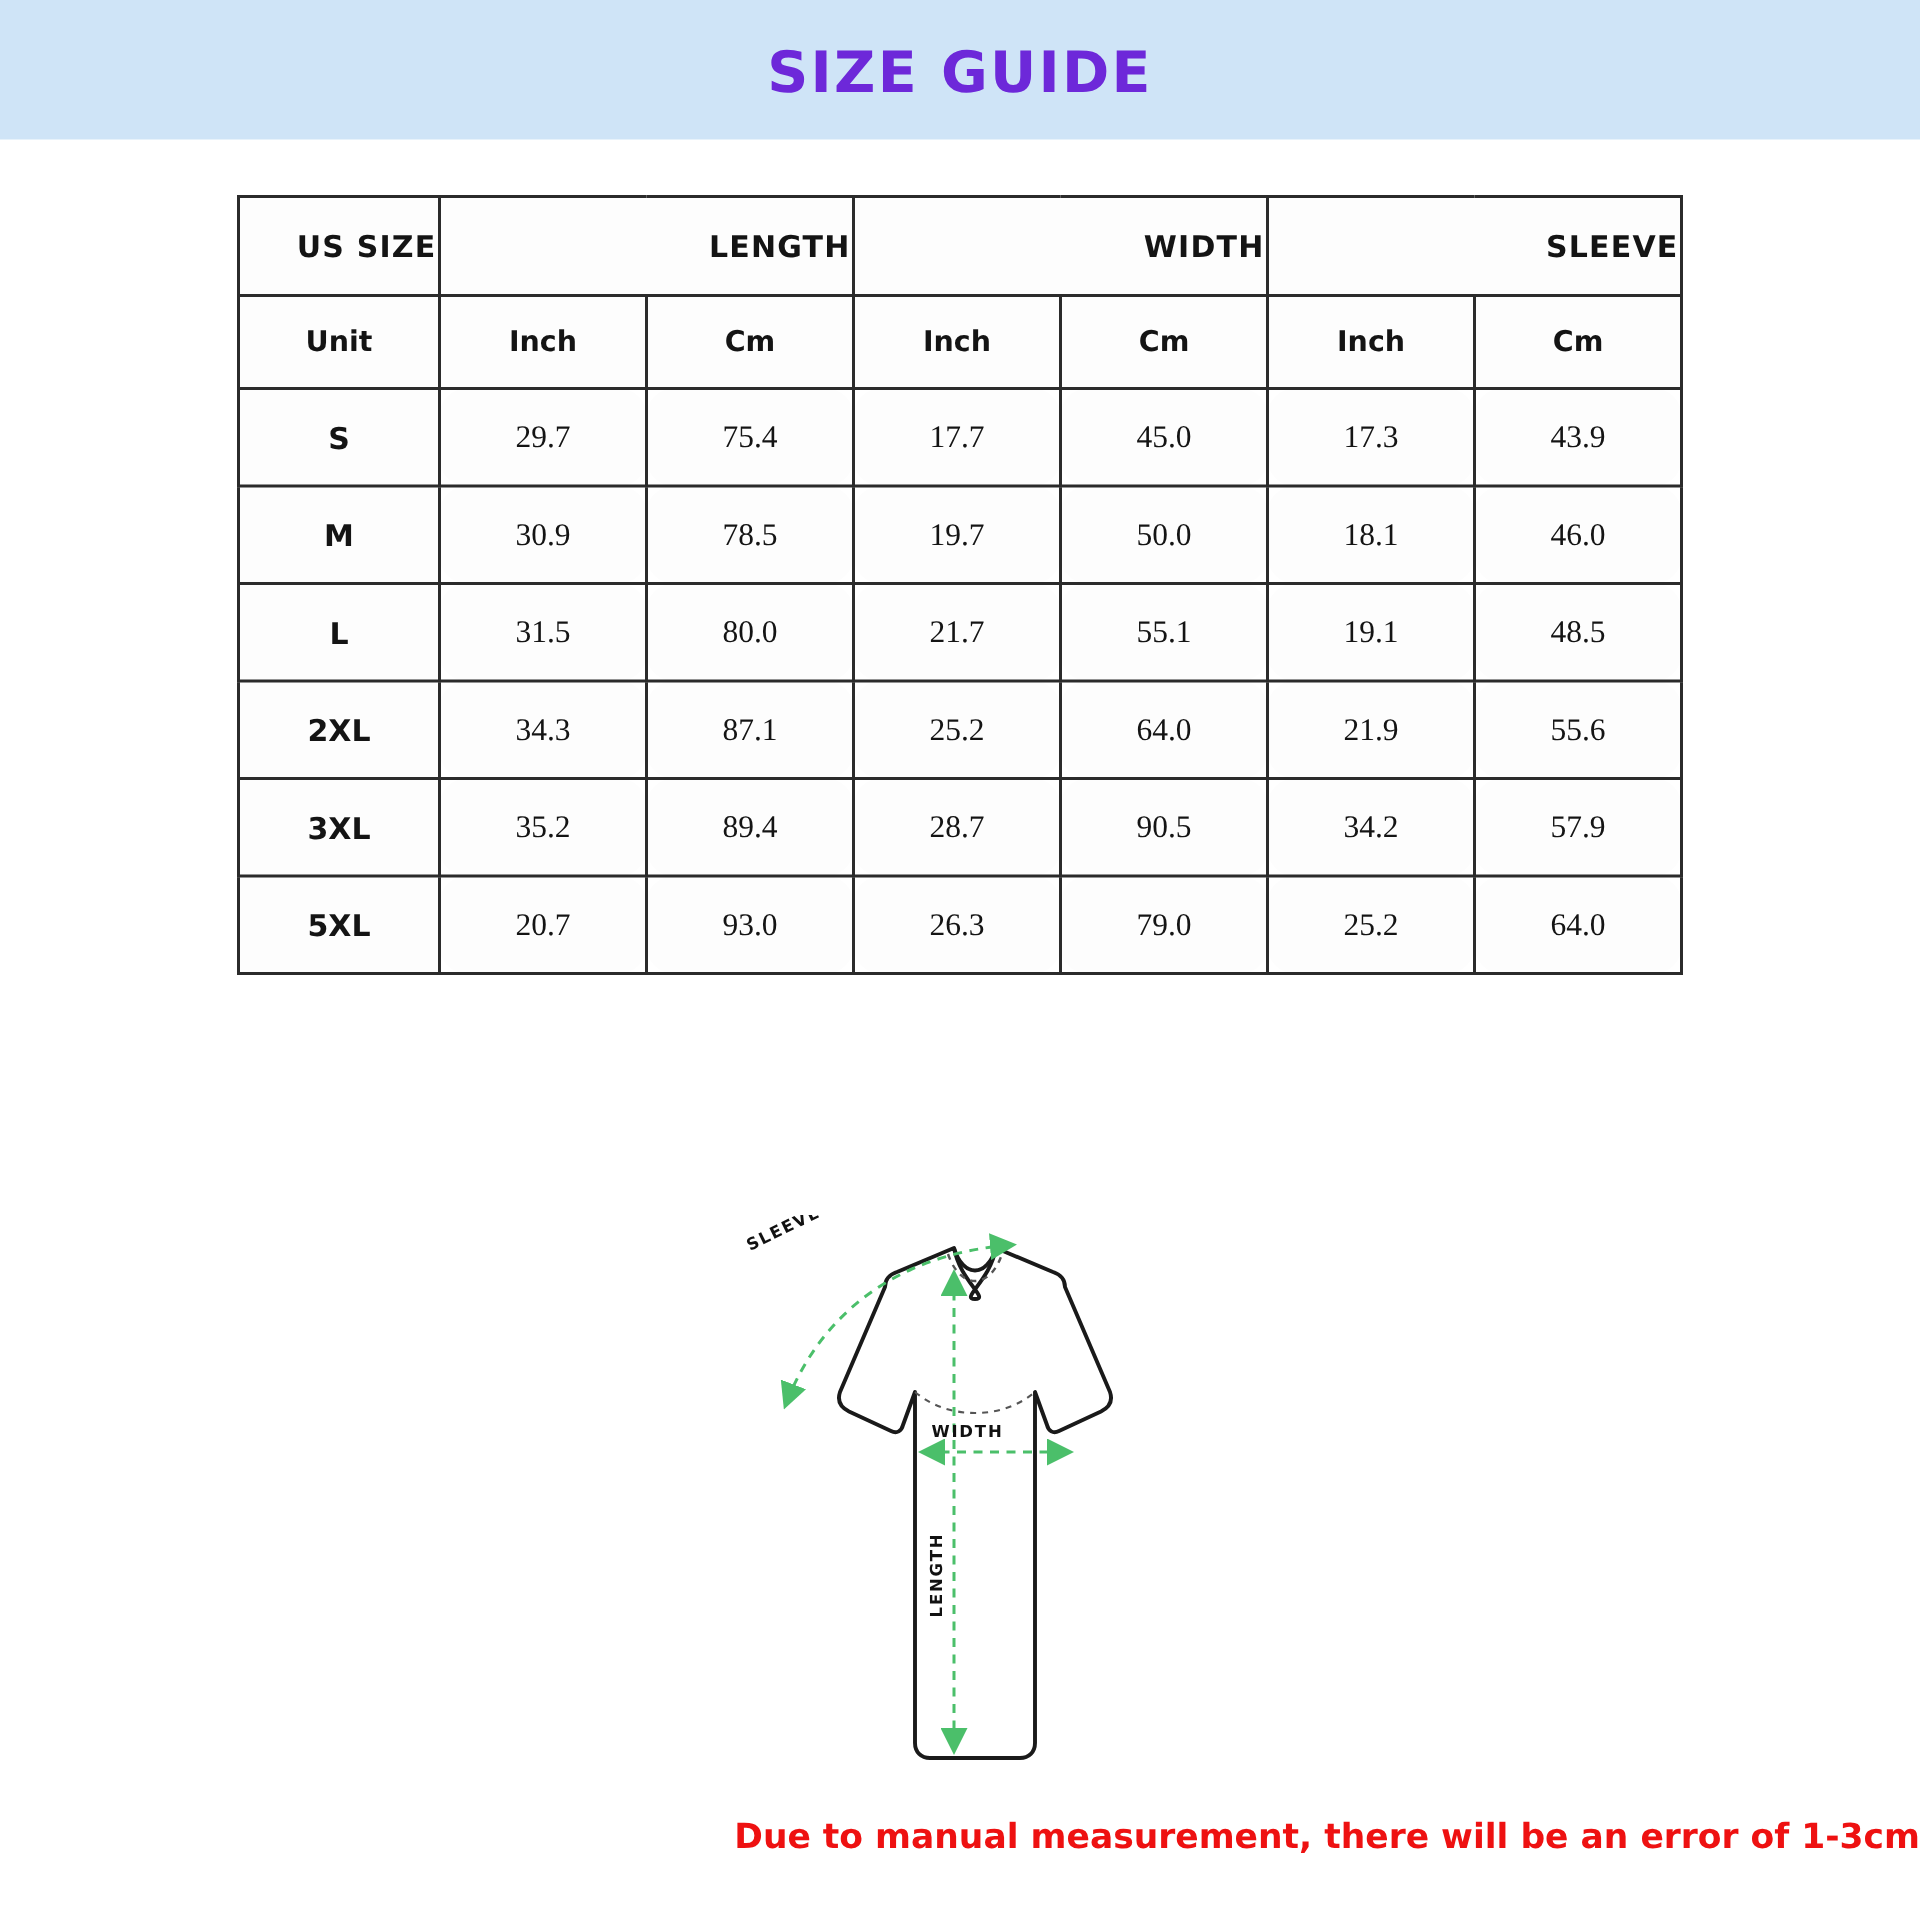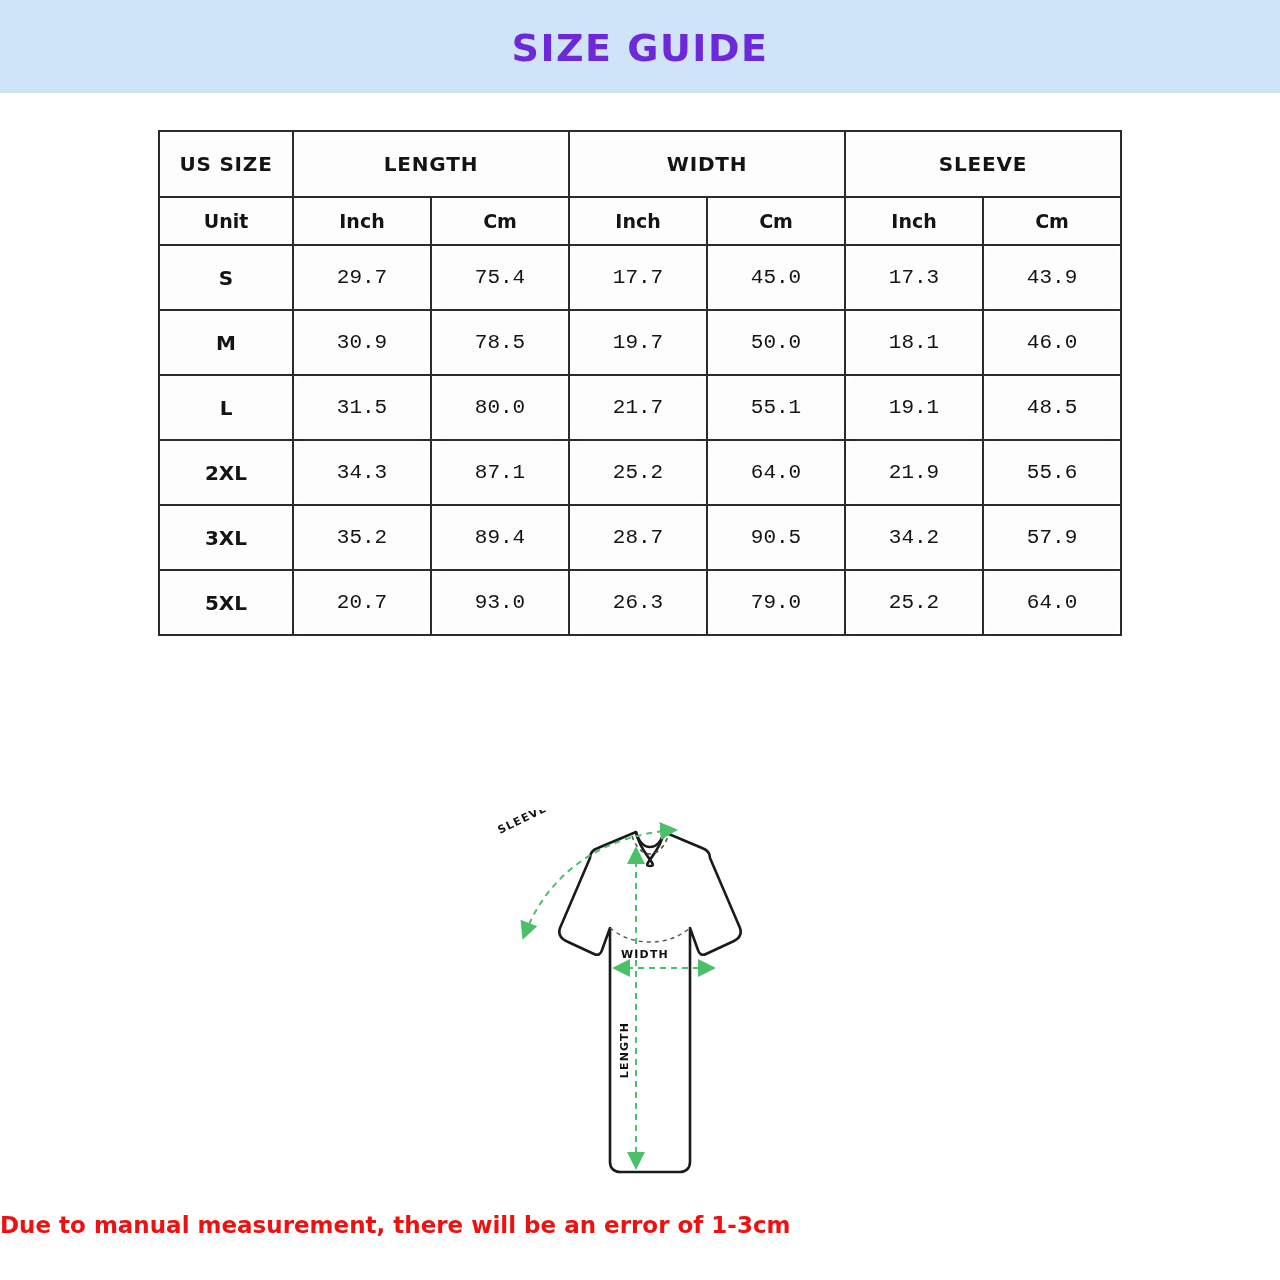--- a/index.html
+++ b/index.html
@@ -53,57 +53,58 @@
     vertical-align: middle;
     color: #141414;
     background: #fdfdfd;
   }
   table.size-table th {
     height: 66px;
     font-size: 20px;
     font-weight: bold;
     letter-spacing: 0.8px;
     font-family: "DejaVu Sans", sans-serif;
+    text-align: right;
   }
   table.size-table td.unit-cell {
-    height: 48px;
+    height: 62px;
     font-size: 19px;
     font-weight: bold;
     font-family: "DejaVu Sans", sans-serif;
   }
   table.size-table td.size-cell {
     height: 65px;
     font-size: 20px;
     font-weight: bold;
     font-family: "DejaVu Sans", sans-serif;
   }
   table.size-table td.val-cell {
     height: 65px;
     font-size: 21px;
     font-weight: normal;
-    font-family: Liberation Mono, monospace;
+    font-family: Liberation Serif, serif;
     border-radius: 18px;
   }
   col.c-size { width: 134px; }
   col.c-val  { width: 138px; }
 
   
   .diagram {
     position: absolute;
     left: 440px; top: 810px;
     width: 420px; height: 390px;
   }
   .diagram svg { display: block; }
 
   
   .note {
     position: absolute;
     left: 0; top: 1212px;
     width: 1280px;
-    text-align: left;
+    text-align: right;
     font-size: 23px;
     font-weight: bold;
     color: #ee1111;
     font-family: "DejaVu Sans", sans-serif;
   }
 </style>
 </head>
 <body>
 
 <div id="page">

